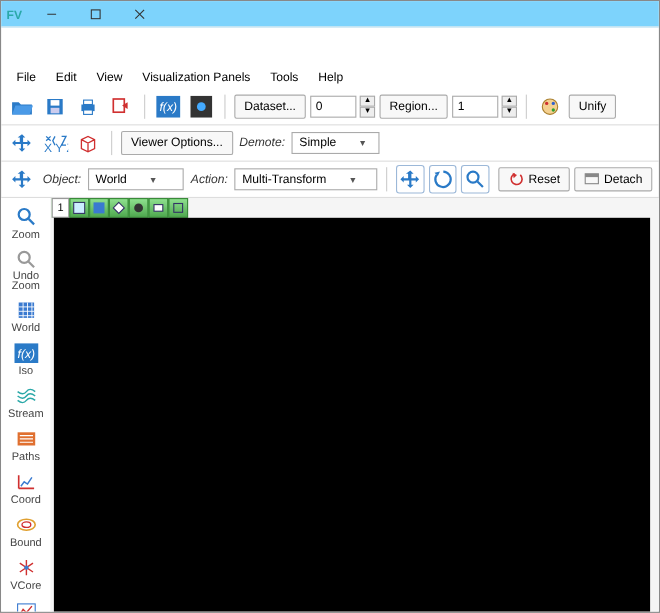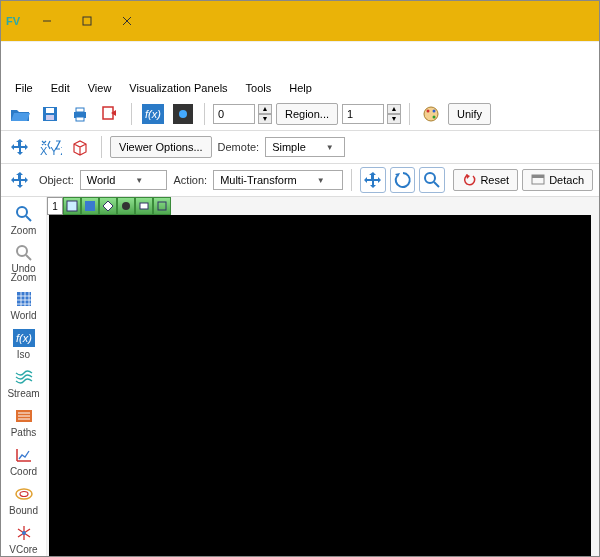--- a/index.html
+++ b/index.html
@@ -1,30 +1,30 @@
 <!DOCTYPE html>
 <html><head>
 <meta charset="utf-8">
 <style>
 * { margin: 0; padding: 0; box-sizing: border-box; font-family: "Segoe UI", Tahoma, sans-serif; font-size: 11px; }
 body { width: 600px; height: 557px; background: #fff; overflow: hidden; border: 1px solid #888; }
 
-.titlebar { height: 41px; display: flex; align-items: center; padding: 0 4px; background: #eab308; border-bottom: 1px solid #eee; }
+.titlebar { height: 24px; display: flex; align-items: center; padding: 0 4px; background: #7dd3fc; border-bottom: 1px solid #eee; }
 .titlebar .app-icon { width: 16px; height: 16px; margin-right: 6px; display: flex; align-items: center; justify-content: center; }
 .titlebar .title { flex: 1; font-size: 12px; color: #333; }
 .titlebar .win-btn { width: 40px; height: 26px; display: flex; align-items: center; justify-content: center; color: #333; }
 
 .menubar { height: 20px; display: flex; align-items: center; padding: 0 6px; gap: 2px; font-size: 11px; margin-top: 36px; }
 .menubar .menu-item { padding: 2px 8px; cursor: default; }
 
 .toolbar { display: flex; align-items: center; padding: 3px 6px; gap: 4px; border-bottom: 1px solid #ddd; min-height: 32px; }
 .toolbar .sep { width: 1px; height: 22px; background: #ccc; margin: 0 4px; }
 .tbtn { width: 26px; height: 26px; border: 1px solid transparent; background: #fff; display: flex; align-items: center; justify-content: center; border-radius: 3px; }
 .txtbtn { height: 22px; padding: 0 8px; border: 1px solid #aaa; background: #f8f8f8; border-radius: 2px; display: flex; align-items: center; gap: 4px; }
-.label { color: #333; padding: 0 2px; }
+.label { color: #333; padding: 0 2px; font-style: italic; }
 .spin { height: 20px; width: 42px; border: 1px solid #aaa; background: #fff; display: flex; align-items: center; padding: 0 4px; }
 .spin-btns { display: flex; flex-direction: column; margin-left: -1px; }
 .spin-btns div { width: 14px; height: 10px; border: 1px solid #aaa; background: #eee; font-size: 7px; line-height: 8px; text-align: center; }
 .dropdown { height: 20px; border: 1px solid #aaa; background: #fff; display: flex; align-items: center; padding: 0 6px 0 6px; gap: 20px; }
 .dropdown .caret { font-size: 8px; color: #555; }
 
 .workspace { display: flex; height: 450px; }
 .side-tools { width: 46px; background: #fff; border-right: 1px solid #eee; display: flex; flex-direction: column; align-items: center; padding-top: 4px; gap: 2px; overflow: hidden; }
 .side-btn { width: 40px; display: flex; flex-direction: column; align-items: center; padding: 2px 0; cursor: default; }
 .side-btn .ico { width: 26px; height: 22px; display: flex; align-items: center; justify-content: center; }
@@ -109,20 +109,23 @@
         <text x="3" y="14" fill="#fff" font-size="11" font-style="italic">f(x)</text>
       </svg>
     </button>
   <button class="tbtn">
       <svg width="20" height="20">
         <rect width="20" height="20" fill="#333"></rect>
         <circle cx="10" cy="10" r="4" fill="#4af"></circle>
       </svg>
     </button>
   <div class="sep"></div>
+  <button class="txtbtn">
+      <span>Dataset...</span>
+    </button>
   <div class="spin">
       <span>0</span>
     </div>
   <div class="spin-btns">
       <div>▲</div>
       <div>▼</div>
     </div>
   <button class="txtbtn">
       <span>Region...</span>
     </button>

